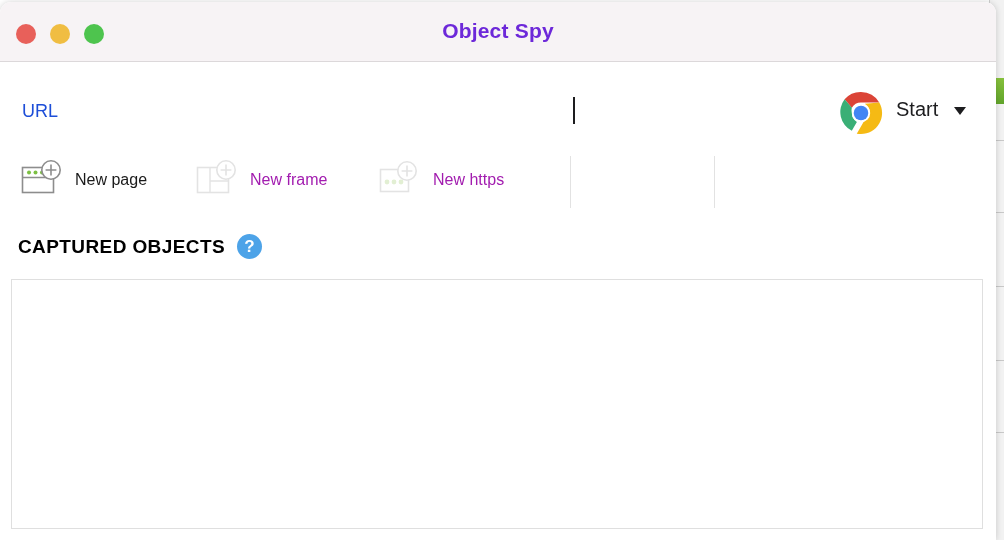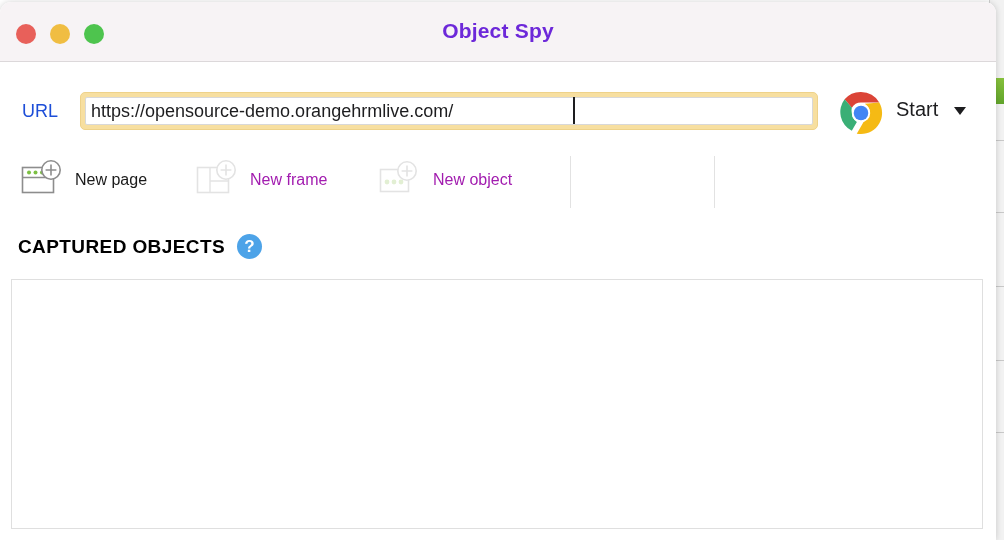--- a/index.html
+++ b/index.html
@@ -284,23 +284,20 @@
       <div class="light amber"></div>
       <div class="light green"></div>
     </div>
     <div id="window-title">Object Spy</div>
   </div>
 
   <div id="url-row"></div>
 
   <div id="url-label">URL</div>
 
-  <div id="url-field-wrap">
-    <input id="url-input" type="text" value="https://opensource-demo.orangehrmlive.com/" style="">
-  </div>
   <div id="url-caret"></div>
 
   <div id="chrome-icon">
     <svg viewBox="0 0 48 48" width="46" height="46" aria-hidden="true">
       <circle cx="24" cy="24" r="22" fill="#ffffff"></circle>
       <path d="M24 2a22 22 0 0 1 19.05 11H24a11 11 0 0 0-9.53 5.5L6.9 9.6A21.94 21.94 0 0 1 24 2z" fill="#db4437"></path>
       <path d="M6.9 9.6l7.57 8.9A11 11 0 0 0 14.5 24a11 11 0 0 0 5.2 9.35l-5.3 9.17A22 22 0 0 1 6.9 9.6z" fill="#0f9d58" opacity="0.82"></path>
       <path d="M43.05 13A22 22 0 0 1 24 46c-1.52 0-3-.15-4.42-.44l9.2-15.93A11 11 0 0 0 33.5 24c0-4.1-2.24-7.68-5.57-9.57z" fill="#f4b400" opacity="0.92"></path>
       <circle cx="24" cy="24" r="9.6" fill="#ffffff"></circle>
       <circle cx="24" cy="24" r="7.6" fill="#4285f4"></circle>
@@ -349,21 +346,21 @@
         <svg viewBox="0 0 46 46" width="46" height="46" aria-hidden="true">
           <rect x="2.5" y="12.5" width="28" height="22" fill="#ffffff" stroke="#e3e3e3" stroke-width="1.6"></rect>
           <circle cx="9" cy="25" r="2.4" fill="#e2efd3"></circle>
           <circle cx="16" cy="25" r="2.4" fill="#e2efd3"></circle>
           <circle cx="23" cy="25" r="2.4" fill="#e2efd3"></circle>
           <circle cx="29" cy="14" r="9.2" fill="#ffffff" stroke="#e3e3e3" stroke-width="1.6"></circle>
           <line x1="29" y1="8.6" x2="29" y2="19.4" stroke="#e3e3e3" stroke-width="1.6"></line>
           <line x1="23.6" y1="14" x2="34.4" y2="14" stroke="#e3e3e3" stroke-width="1.6"></line>
         </svg>
       </span>
-      <span class="tool-label">New object</span>
+      <span class="tool-label">New https</span>
     </div>
 
     <div class="tool-sep" style="left:570px"></div>
 
 
     <div class="tool-sep" style="left:714px"></div>
 
   </div>
 
   <div id="captured-head">

